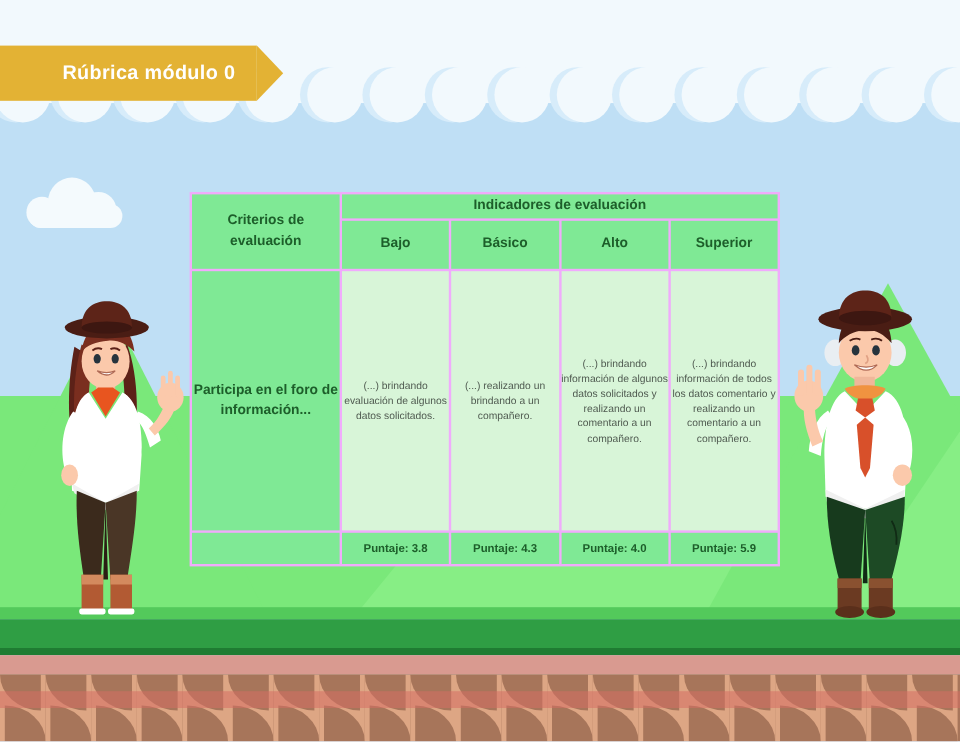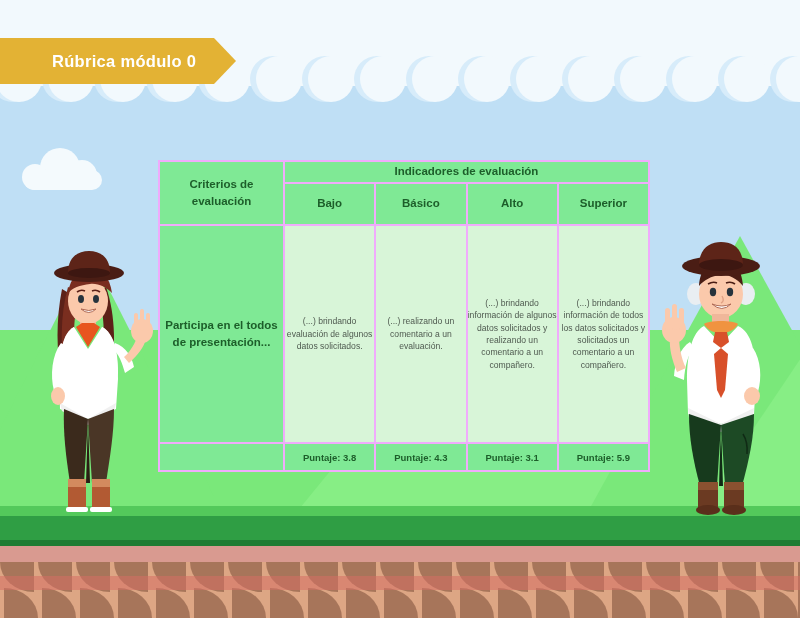--- a/index.html
+++ b/index.html
@@ -532,45 +532,45 @@
       </td>
       <td class="c-head" style="width:90px;">
         <span>Alto</span>
       </td>
       <td class="c-head" style="width:90px;">
         <span>Superior</span>
       </td>
     </tr>
     <tr>
       <td class="c-crit" style="height:216px;">
-        <span>Participa en el todos de presentación...</span>
+        <span>Participa en el foro de información...</span>
       </td>
       <td class="c-body">
         <span>(...) brindando evaluación de algunos datos solicitados.</span>
       </td>
       <td class="c-body">
-        <span>(...) realizando un comentario a un evaluación.</span>
+        <span>(...) realizando un brindando a un compañero.</span>
       </td>
       <td class="c-body">
         <span>(...) brindando información de algunos datos solicitados y realizando un comentario a un compañero.</span>
       </td>
       <td class="c-body">
-        <span>(...) brindando información de todos los datos solicitados y solicitados un comentario a un compañero.</span>
+        <span>(...) brindando información de todos los datos comentario y realizando un comentario a un compañero.</span>
       </td>
     </tr>
     <tr>
       <td style="background:#7fe995;"></td>
       <td class="c-score">
         <span>Puntaje: 3.8</span>
       </td>
       <td class="c-score">
         <span>Puntaje: 4.3</span>
       </td>
       <td class="c-score">
-        <span>Puntaje: 3.1</span>
+        <span>Puntaje: 4.0</span>
       </td>
       <td class="c-score">
         <span>Puntaje: 5.9</span>
       </td>
     </tr>
   </tbody>
     </table>
 
 </div>
 

